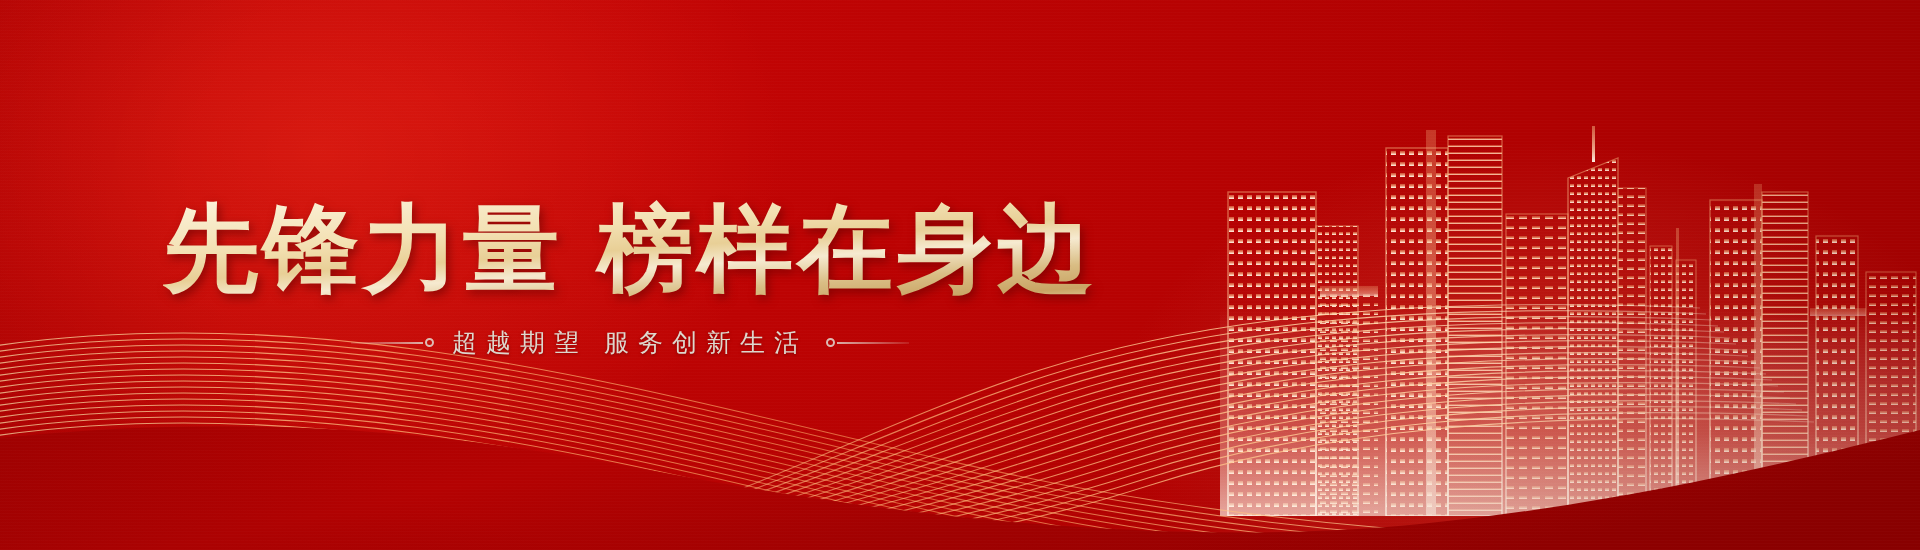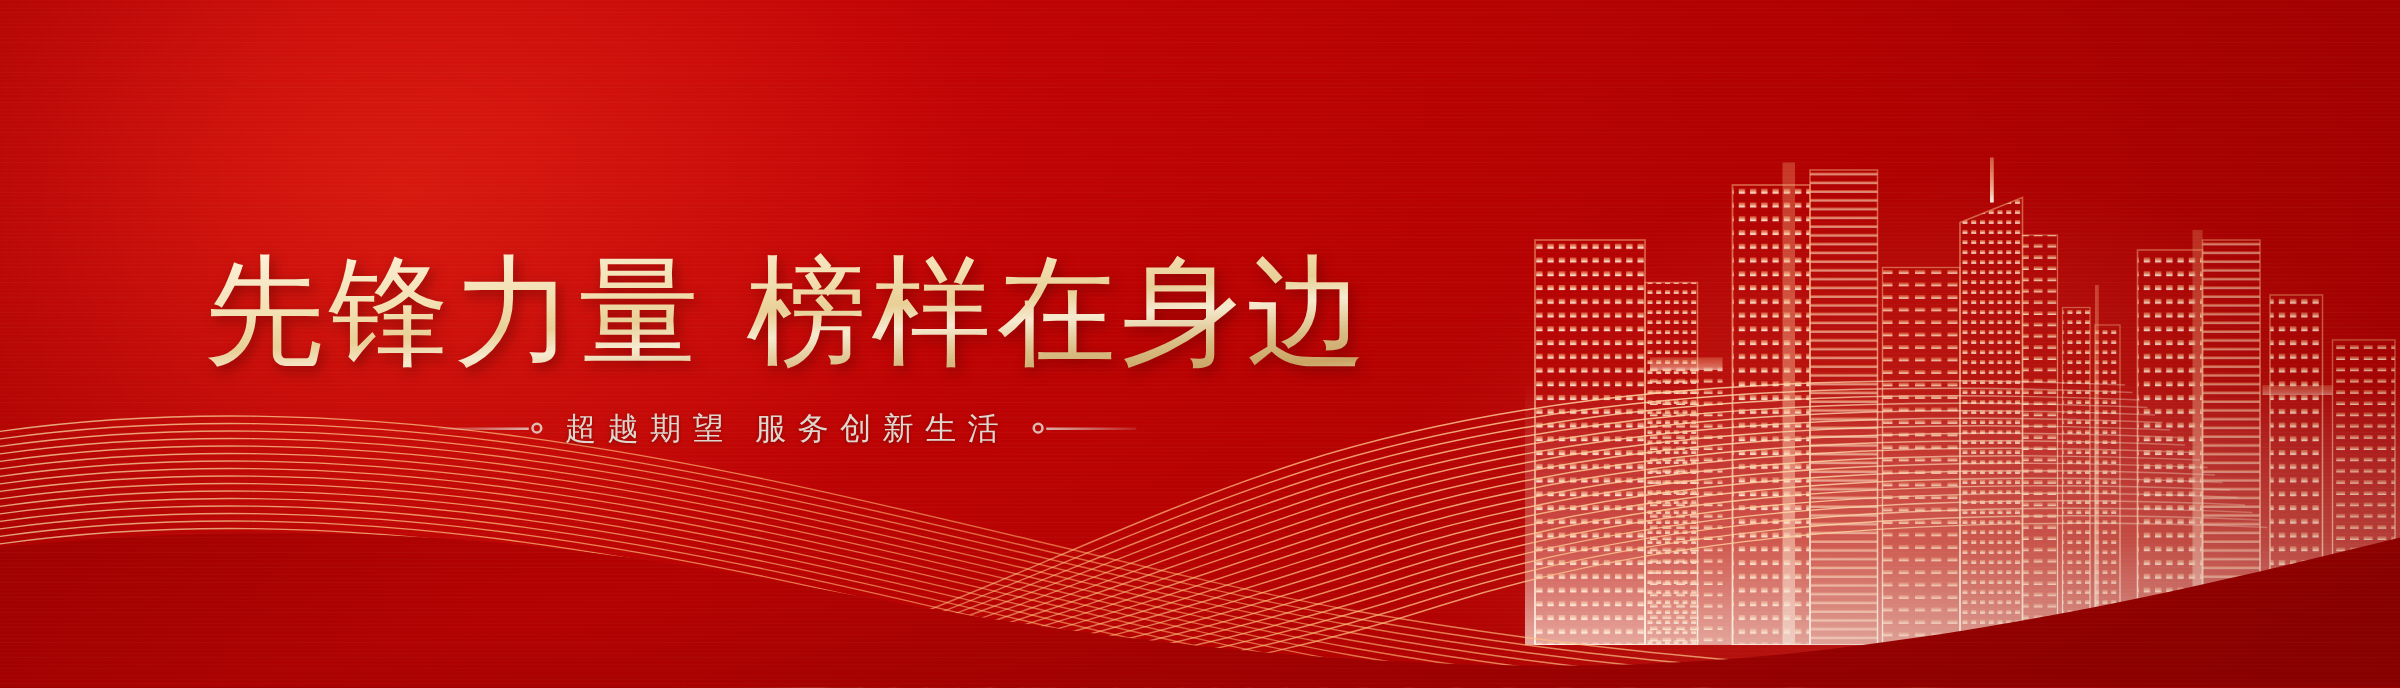--- a/index.html
+++ b/index.html
@@ -51,21 +51,21 @@
   
   .text-block{
     position:absolute;left:0;top:0;width:1260px;height:550px;
     display:flex;flex-direction:column;align-items:center;justify-content:center;
     padding-top:8px;
   }
 
   .headline{
     margin:0;
     font-family:"Liberation Serif","DejaVu Serif",serif;
-    font-weight:400;
+    font-weight:700;
     font-size:96px;
     line-height:1.06;
     letter-spacing:4px;
     white-space:nowrap;
     background:linear-gradient(176deg,
         #fdf3dc 0%,
         #f7e9c6 18%,
         #f3e0b2 34%,
         #e8cf96 50%,
         #f6ead0 62%,

